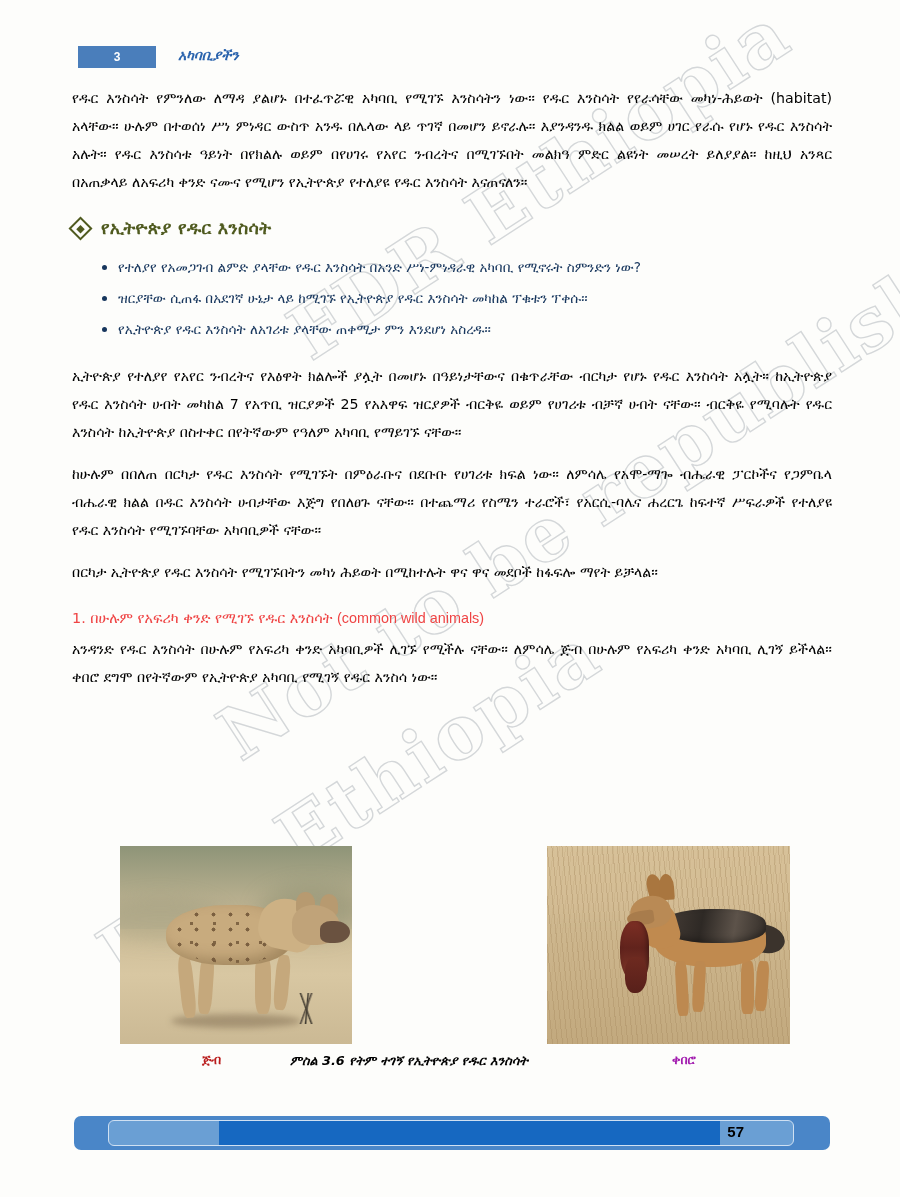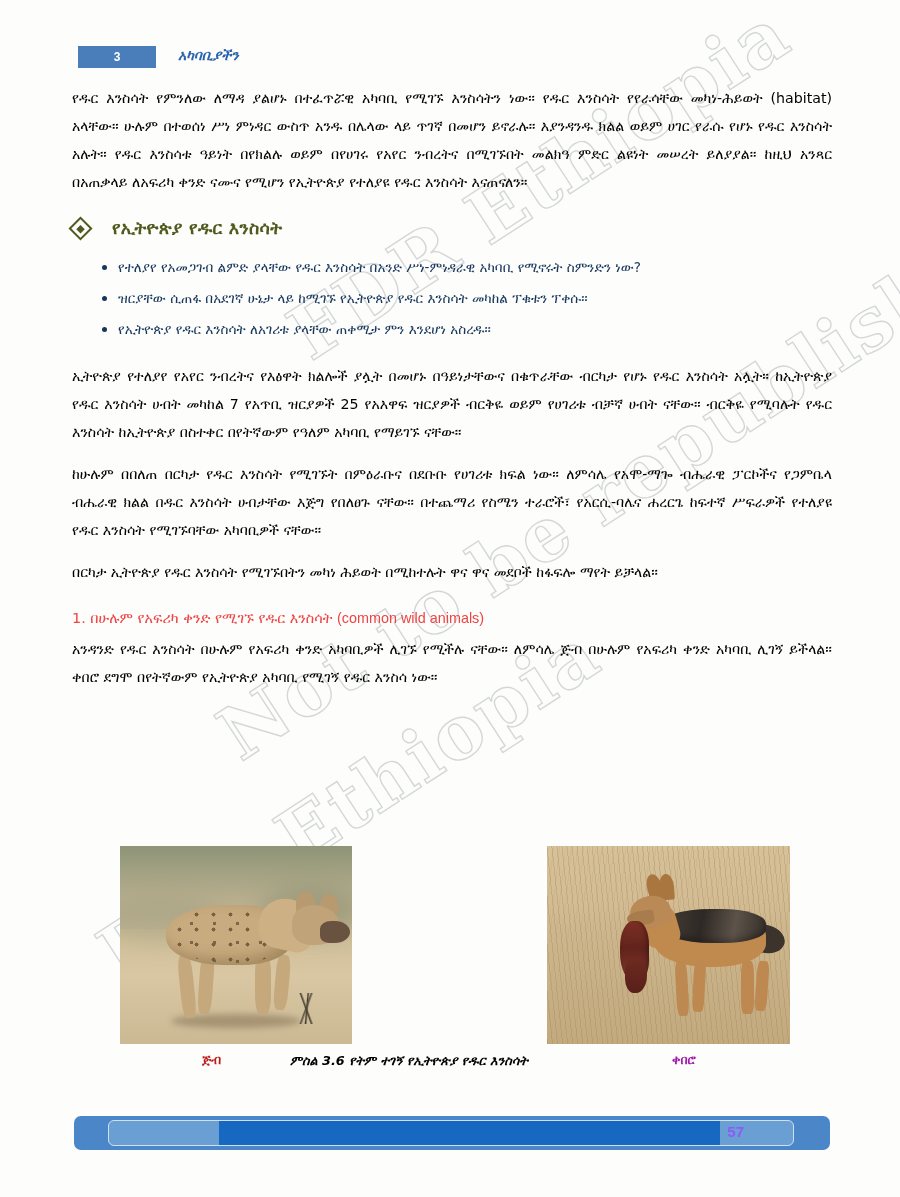--- a/index.html
+++ b/index.html
@@ -130,21 +130,20 @@
     left: 3.5px; top: 3.5px;
     width: 6px; height: 6px;
     background: #4f5a1f;
   }
   .section-head-text {
     font-size: 17.5px;
     font-weight: bold;
     color: #4f5a1f;
     font-family: "DejaVu Sans", sans-serif;
     letter-spacing: 0.3px;
-    margin-left: 11px;
   }
 
   
   ul.q-list {
     margin: 0 0 18px 0;
     padding: 0 0 0 46px;
     list-style: none;
   }
   ul.q-list li {
     position: relative;
@@ -444,21 +443,21 @@
     top: 0;
     bottom: 0;
     background: #1668c1;
   }
   .page-num {
     position: absolute;
     right: 86px;
     top: 7px;
     font-size: 15px;
     font-weight: bold;
-    color: #8b5cf6;
+    color: #000000;
     font-family: "Liberation Sans", sans-serif;
     z-index: 3;
   }
 </style>
 </head>
 <body>
 
 <div class="page">
 
   <div class="watermark-layer">

